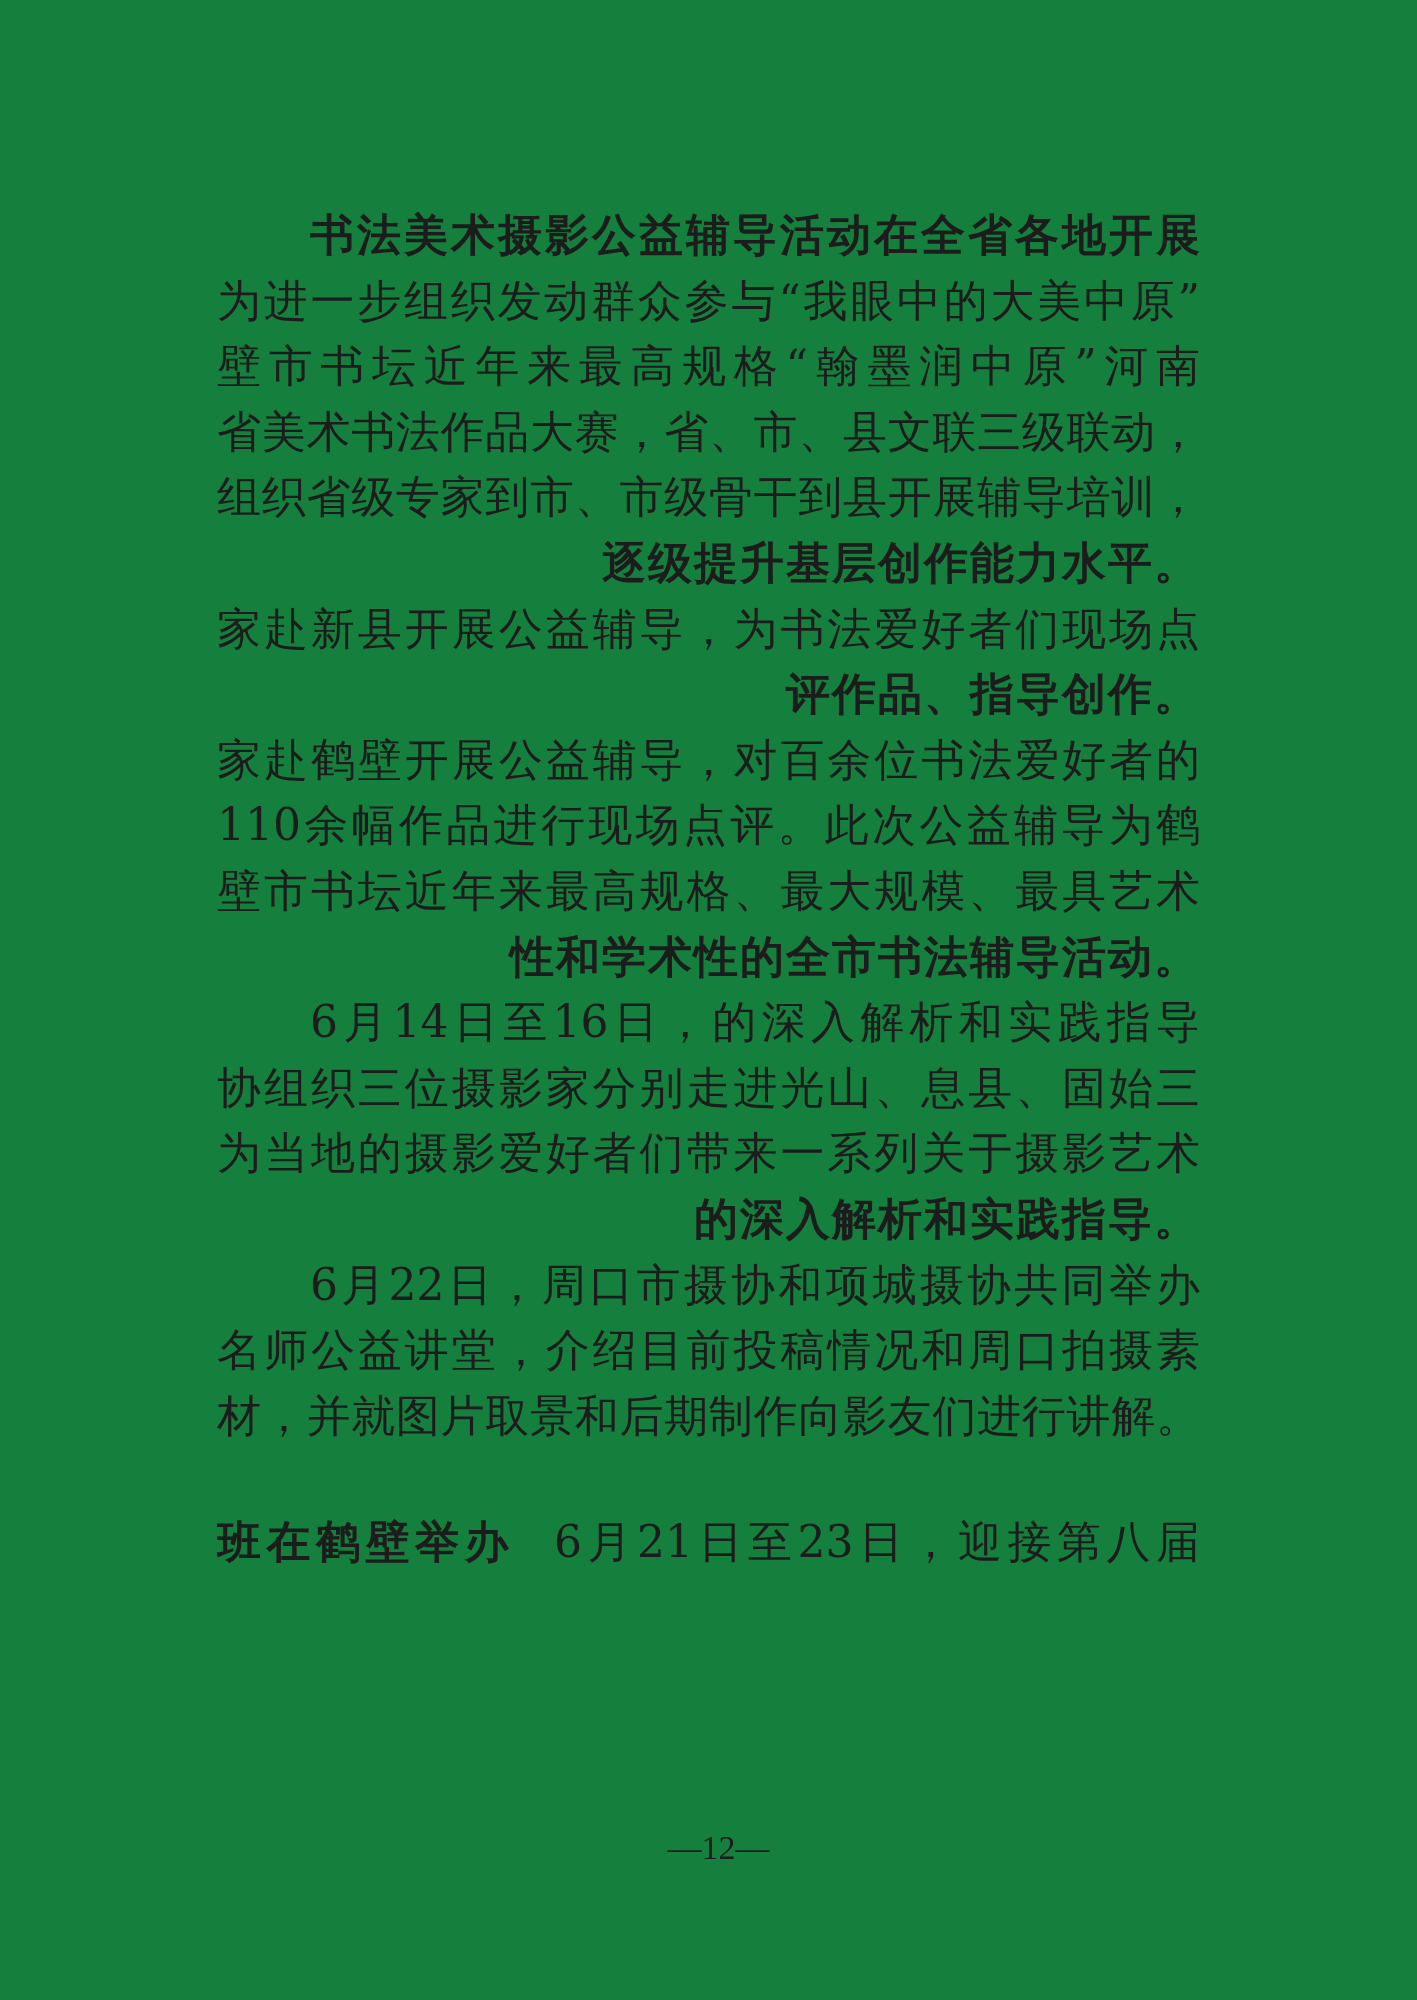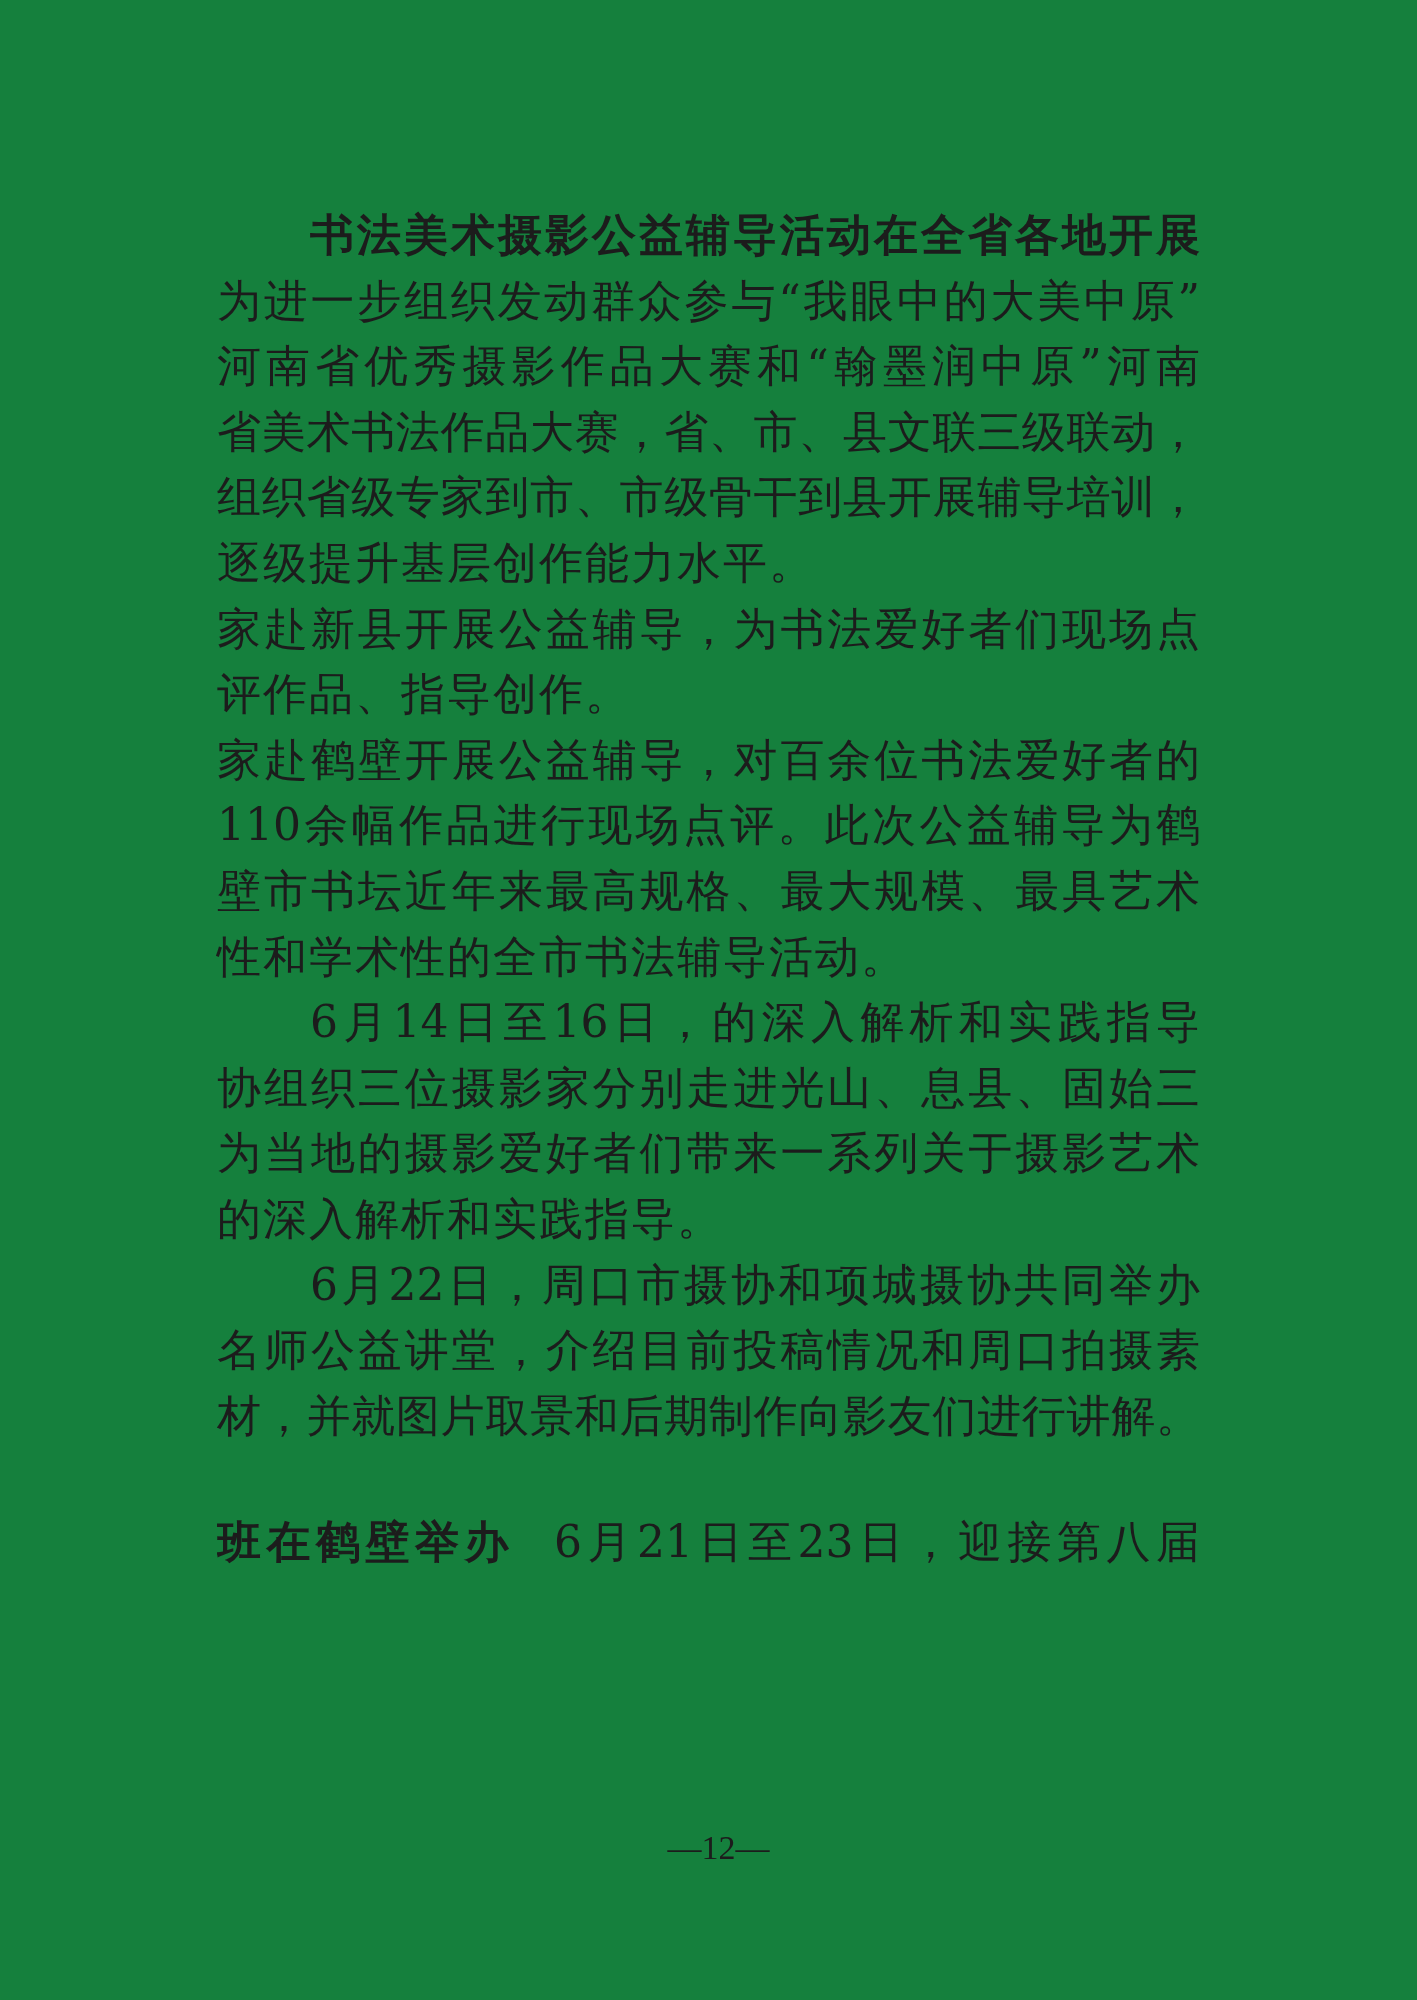--- a/index.html
+++ b/index.html
@@ -36,22 +36,23 @@
       overflow: visible;
     }
     .line.full {
       text-align: justify;
       text-align-last: justify;
       text-justify: inter-character;
       white-space: normal;
       overflow: hidden;
     }
     .line.short {
-      text-align: left;
+      text-align: right;
       letter-spacing: 2px;
+      font-weight: bold;
     }
     .line.indent {
       padding-left: 93px;
     }
     .heading {
       font-family: "DejaVu Sans", "Liberation Sans", sans-serif;
       font-weight: bold;
       letter-spacing: 0;
     }
     .lead {
@@ -76,21 +77,21 @@
 <body>
 
 <div class="page">
 
   <div class="block" style="top:202px;">
 
     <div class="line full indent heading">书法美术摄影公益辅导活动在全省各地开展</div>
 
     <div>
       <div class="line full">为进一步组织发动群众参与“我眼中的大美中原”</div>
-      <div class="line full">河南省优秀摄影作品大赛和“翰墨润中原”河南</div>
+      <div class="line full">壁市书坛近年来最高规格“翰墨润中原”河南</div>
       <div class="line full">省美术书法作品大赛，省、市、县文联三级联动，</div>
       <div class="line full">组织省级专家到市、市级骨干到县开展辅导培训，</div>
       <div class="line short">逐级提升基层创作能力水平。</div>
     </div>
 
     <div>
       <div class="line full">家赴新县开展公益辅导，为书法爱好者们现场点</div>
       <div class="line short">评作品、指导创作。</div>
     </div>
 

